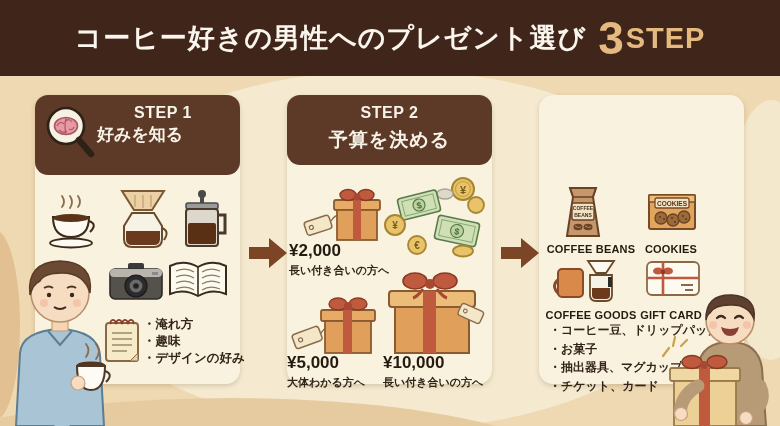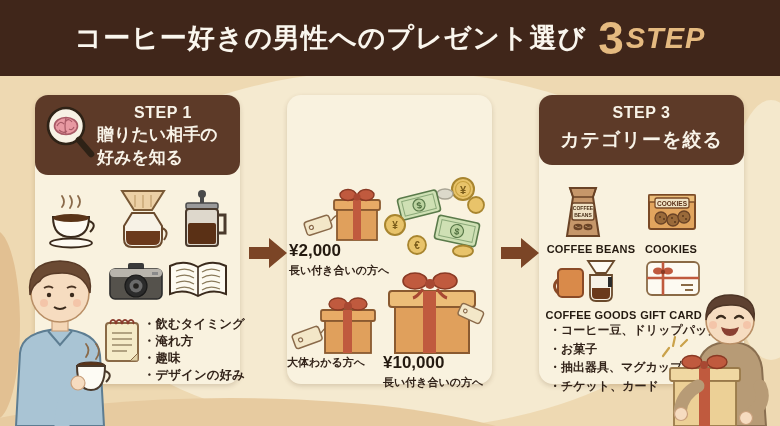--- a/index.html
+++ b/index.html
@@ -8,21 +8,21 @@
   .blob{position:absolute;border-radius:50%;}
   .blob-main{left:60px;top:70px;width:660px;height:360px;background:#f5ead0;}
   .blob-right{left:726px;top:100px;width:90px;height:260px;background:#f4e8cc;}
   .blob-left{left:-30px;top:230px;width:50px;height:190px;background:#e2c092;}
   .blob-bottom{left:-120px;top:398px;width:700px;height:160px;background:#e7cba0;}
 
   .banner{position:absolute;left:0;top:0;width:780px;height:76px;background:#40261a;
           display:flex;align-items:center;justify-content:center;z-index:5;}
   .banner-title{color:#faf6ee;font-size:27px;font-weight:800;letter-spacing:1px;}
   .banner-num{color:#e5ba80;font-size:46px;font-weight:800;line-height:1;margin-left:12px;}
-  .banner-step{color:#e5ba80;font-size:29px;font-weight:800;letter-spacing:1px;margin-left:2px;font-style:italic;}
+  .banner-step{color:#e5ba80;font-size:29px;font-weight:800;letter-spacing:1px;margin-left:2px;}
 
   .card{position:absolute;top:95px;width:205px;height:289px;background:#f9f2df;
         border-radius:14px;box-shadow:0 2px 5px rgba(90,60,30,.20);z-index:2;}
   .card1{left:35px}.card2{left:287px}.card3{left:539px}
   .card-head{position:absolute;top:0;left:0;right:0;background:#5d3a28;border-radius:13px;color:#f8f3e8;}
   .head1{height:80px}.head23{height:70px}
   .step-label{font-weight:800;font-size:16px;text-align:center;margin-top:9px;letter-spacing:.5px;}
   .head1 .step-label{margin-left:58px;width:140px;}
   .t1-lines{position:absolute;left:62px;top:29px;font-size:17px;font-weight:800;line-height:1.35;}
   .head23 .step-title{font-size:19px;font-weight:800;text-align:center;margin-top:5px;letter-spacing:1px;}
@@ -75,21 +75,20 @@
       <span class="head-icon">
         <svg width="58" height="60" viewBox="0 0 58 60">
           <circle cx="25" cy="23" r="18" fill="#f7f1e4" stroke="#2e2216" stroke-width="2.6"></circle>
           <ellipse cx="25" cy="23" rx="11.5" ry="8.5" fill="#e899a2" stroke="#a85a66" stroke-width="1.6"></ellipse>
           <path d="M25 15 Q23 23 25 31 M16 23 q3 -6 7 -2 m2 -3 q3 -3 6 1 m-13 8 q4 4 8 1 m2 -2 q3 2 5 -2" stroke="#a85a66" stroke-width="1.2" fill="none"></path>
           <line x1="38" y1="37" x2="50" y2="51" stroke="#2e2216" stroke-width="6.5" stroke-linecap="round"></line>
         </svg>
       </span>
       <div class="step-label">STEP 1</div>
       <div class="t1-lines">
-        <div>贈りたい相手の</div>
         <div>好みを知る</div>
       </div>
     </div>
 
     <span class="abs" style="left:10px;top:100px">
       <svg width="54" height="54" viewBox="0 0 54 54">
         <path d="M17 12 q4 -5 0 -11 M25 13 q4 -6 0 -12 M33 12 q4 -5 0 -11" stroke="#8a6a4a" stroke-width="1.8" fill="none" stroke-linecap="round"></path>
         <ellipse cx="26" cy="48" rx="21" ry="4.5" fill="#fdfaf2" stroke="#3a2a1c" stroke-width="1.8"></ellipse>
         <path d="M8 22 H44 Q44 42 26 42 Q8 42 8 22 Z" fill="#fdfaf2" stroke="#3a2a1c" stroke-width="2"></path>
         <ellipse cx="26" cy="23" rx="18" ry="4" fill="#5a3418"></ellipse>
@@ -141,28 +140,31 @@
     <span class="abs" style="left:68px;top:220px">
       <svg width="38" height="50" viewBox="0 0 38 50">
         <rect x="3" y="8" width="32" height="38" rx="3" fill="#f5ebc8" stroke="#8a6a46" stroke-width="2"></rect>
         <path d="M8 9 a2.5 2.5 0 1 1 4 0 M14 9 a2.5 2.5 0 1 1 4 0 M20 9 a2.5 2.5 0 1 1 4 0 M26 9 a2.5 2.5 0 1 1 4 0" stroke="#8a3b2c" stroke-width="1.6" fill="none"></path>
         <path d="M9 18 H29 M9 24 H29 M9 30 H29 M9 36 H24" stroke="#9a8a6a" stroke-width="1.6"></path>
         <polygon points="27,46 35,46 35,38" fill="#e2d3a8" stroke="#8a6a46" stroke-width="1"></polygon>
       </svg>
     </span>
 
     <div class="note-block notes1">
-      <span class="note">・飲むタイミング</span>
       <span class="note">・淹れ方</span>
       <span class="note">・趣味</span>
       <span class="note">・デザインの好み</span>
     </div>
   </section>
 
   <section class="card card2">
+    <div class="card-head head23">
+      <div class="step-label">STEP 2</div>
+      <div class="step-title">予算を決める</div>
+    </div>
 
     <span class="abs" style="left:14px;top:90px">
       <svg width="80" height="58" viewBox="0 0 80 58">
         <g transform="rotate(-18 18 40)">
           <rect x="4" y="33" width="26" height="14" rx="3" fill="#f3e7c8" stroke="#8a6a4a" stroke-width="1.5"></rect>
           <circle cx="10" cy="40" r="2" fill="#f9f2df" stroke="#8a6a4a" stroke-width="1.2"></circle>
         </g>
         <path d="M30 36 Q34 30 38 30" stroke="#8a6a4a" stroke-width="1.3" fill="none"></path>
         <rect x="33" y="15" width="46" height="10" rx="2" fill="#e8ab66" stroke="#8a5a30" stroke-width="1.8"></rect>
         <rect x="36" y="25" width="40" height="30" fill="#e0a05c" stroke="#8a5a30" stroke-width="1.8"></rect>
@@ -221,20 +223,21 @@
         <rect x="30" y="17" width="54" height="11" rx="2" fill="#e8ab66" stroke="#8a5a30" stroke-width="1.8"></rect>
         <rect x="34" y="28" width="46" height="32" fill="#e0a05c" stroke="#8a5a30" stroke-width="1.8"></rect>
         <rect x="52" y="17" width="9" height="43" fill="#c05a3e"></rect>
         <ellipse cx="47" cy="11" rx="9" ry="6" fill="#c05a3e" stroke="#8a3a24" stroke-width="1.4"></ellipse>
         <ellipse cx="67" cy="11" rx="9" ry="6" fill="#c05a3e" stroke="#8a3a24" stroke-width="1.4"></ellipse>
         <circle cx="57" cy="13" r="4" fill="#a84832"></circle>
       </svg>
     </span>
 
     <div class="budget b2">
+      <div class="price">¥5,000</div>
       <div class="bdesc">大体わかる方へ</div>
     </div>
 
     <span class="abs" style="left:92px;top:166px">
       <svg width="106" height="94" viewBox="0 0 106 94">
         <rect x="10" y="30" width="86" height="16" rx="3" fill="#ecbd78" stroke="#8a5a30" stroke-width="2"></rect>
         <rect x="16" y="46" width="74" height="46" fill="#e0a05c" stroke="#8a5a30" stroke-width="2"></rect>
         <rect x="44" y="30" width="13" height="62" fill="#c05a3e"></rect>
         <ellipse cx="36" cy="20" rx="12" ry="8" fill="#c05a3e" stroke="#8a3a24" stroke-width="1.6"></ellipse>
         <ellipse cx="66" cy="20" rx="12" ry="8" fill="#c05a3e" stroke="#8a3a24" stroke-width="1.6"></ellipse>
@@ -247,24 +250,20 @@
       </svg>
     </span>
 
     <div class="budget b3">
       <div class="price">¥10,000</div>
       <div class="bdesc">長い付き合いの方へ</div>
     </div>
   </section>
 
   <section class="card card3">
-    <div class="card-head head23">
-      <div class="step-label">STEP 3</div>
-      <div class="step-title">カテゴリーを絞る</div>
-    </div>
 
     <span class="abs" style="left:18px;top:86px">
       <svg width="52" height="58" viewBox="0 0 52 58">
         <polygon points="13,7 39,7 36,16 42,55 10,55 16,16" fill="#c6976a" stroke="#6a4326" stroke-width="2"></polygon>
         <path d="M13 7 L16 16 H36 L39 7" fill="none" stroke="#6a4326" stroke-width="1.4"></path>
         <rect x="15" y="22" width="22" height="17" rx="2" fill="#f0e2c4" stroke="#6a4326" stroke-width="1.4"></rect>
         <text x="26" y="29" text-anchor="middle" font-size="5" font-weight="bold" fill="#4a3018">COFFEE</text>
         <text x="26" y="36" text-anchor="middle" font-size="5" font-weight="bold" fill="#4a3018">BEANS</text>
         <ellipse cx="21" cy="46" rx="4.5" ry="3.2" fill="#6a4326"></ellipse>
         <ellipse cx="31" cy="46" rx="4.5" ry="3.2" fill="#6a4326"></ellipse>

